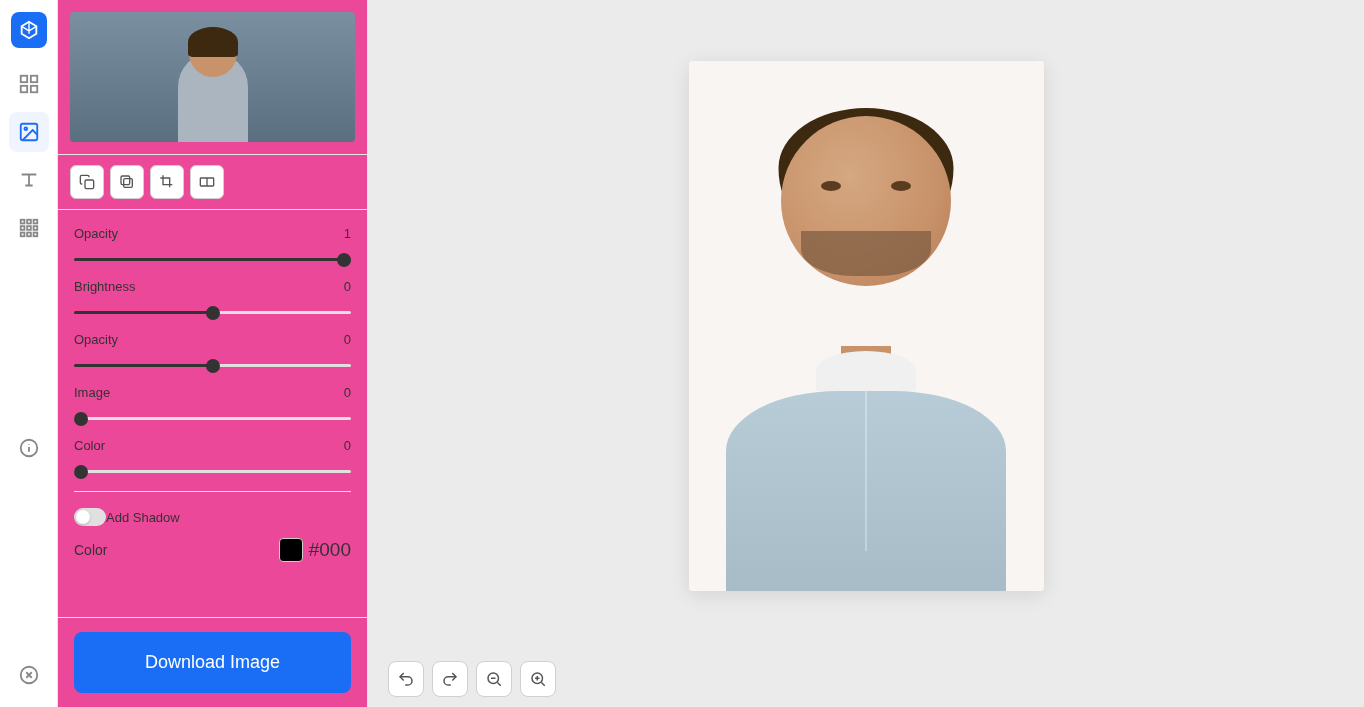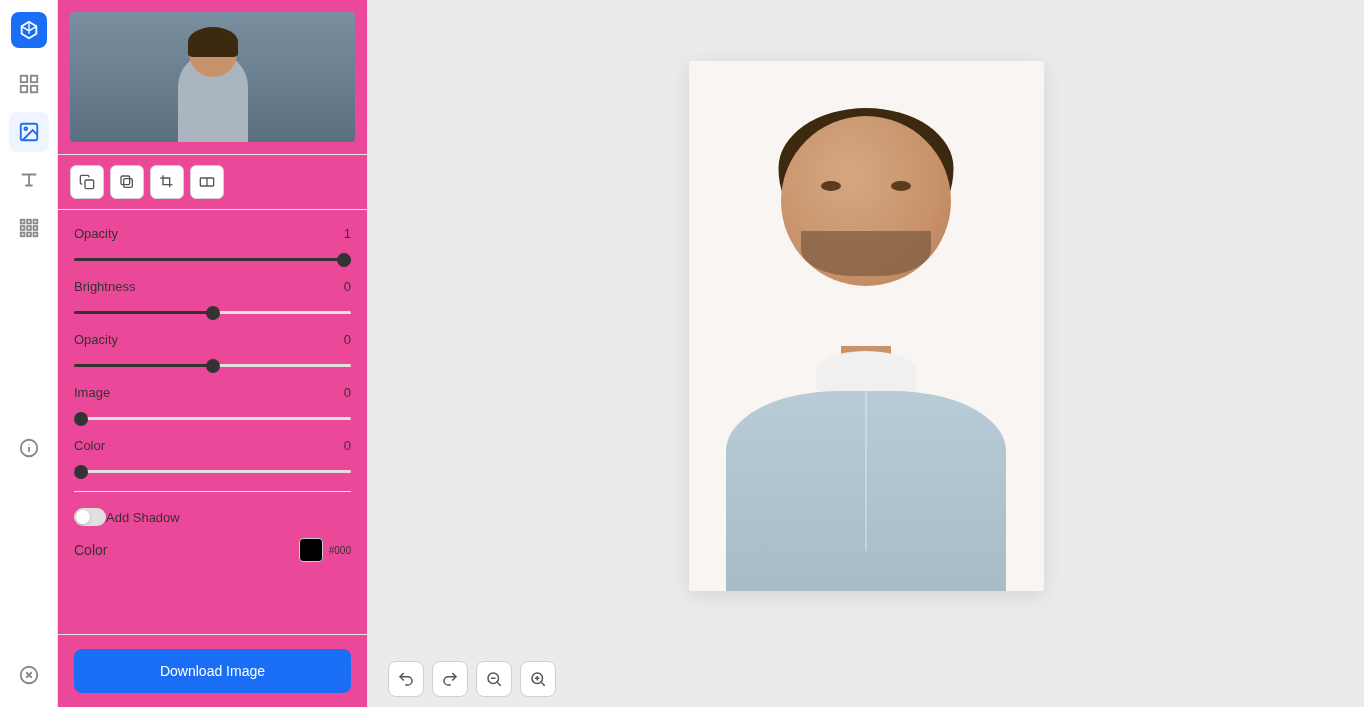--- a/index.html
+++ b/index.html
@@ -176,35 +176,35 @@
       gap: 6px;
     }
     .color-swatch {
       width: 24px; height: 24px;
       background: #000;
       border-radius: 4px;
       border: 1px solid #ccc;
       cursor: pointer;
     }
     .color-hex {
-      font-size: 10px; color: #333;
+      font-size: 19px; color: #333;
     }
 
     .download-btn-area {
       padding: 14px 16px;
       border-top: 1px solid #e5e5e5;
     }
     .download-btn {
       width: 100%;
-      padding: 14px;
+      padding: 20px;
       background: #1a6ef5;
       color: #fff;
       border: none;
       border-radius: 8px;
-      font-size: 14px;
+      font-size: 18px;
       font-weight: 500;
       cursor: pointer;
       text-align: center;
     }
 
     
     .main-area {
       flex: 1;
       background: #ebebeb;
       display: flex;

